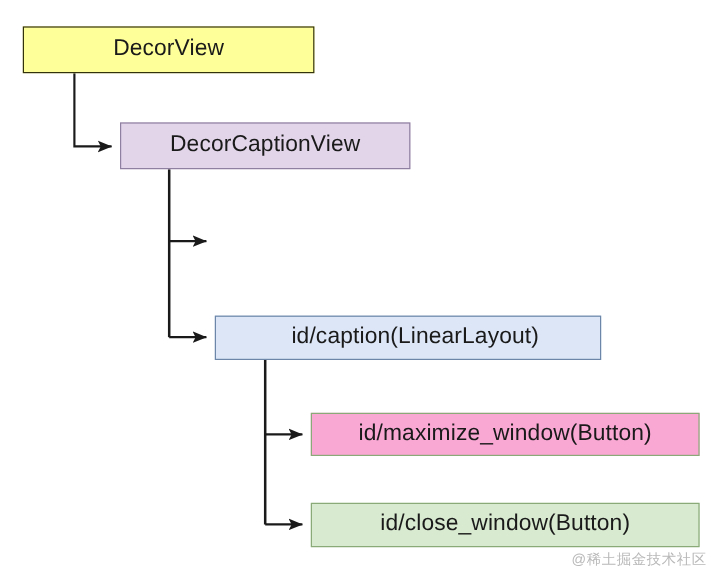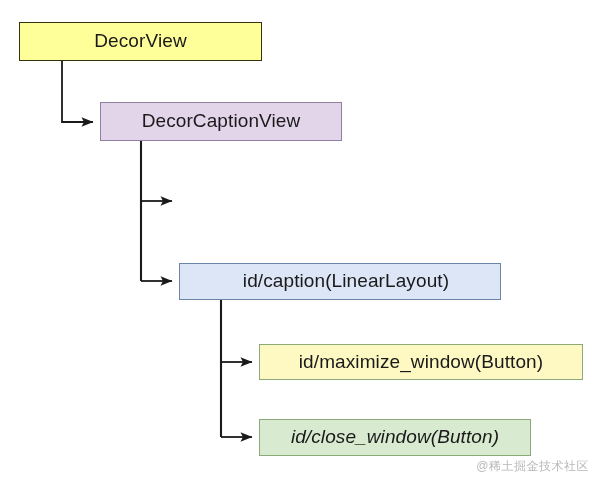--- a/index.html
+++ b/index.html
@@ -57,28 +57,27 @@
     border-color: #40282c;
   }
   .node-idcaption {
     left: 179px; top: 263px; width: 322px; height: 37px;
     background: #dce6f7;
     border-color: #6b86a8;
     padding-left: 12px;
   }
   .node-maximize {
     left: 259px; top: 344px; width: 324px; height: 36px;
-    background: #fef9c3;
+    background: #f9a8d4;
     border-color: #8aaa78;
   }
   .node-close {
-    left: 259px; top: 419px; width: 272px; height: 37px;
+    left: 259px; top: 419px; width: 324px; height: 37px;
     background: #d8ead0;
     border-color: #8aaa78;
-    font-style: italic;
   }
   .watermark {
     position: absolute;
     right: 12px;
     bottom: 6px;
     font-size: 12px;
     color: #b9b9b9;
     letter-spacing: 0.5px;
     white-space: nowrap;
     margin-top: 34px;

